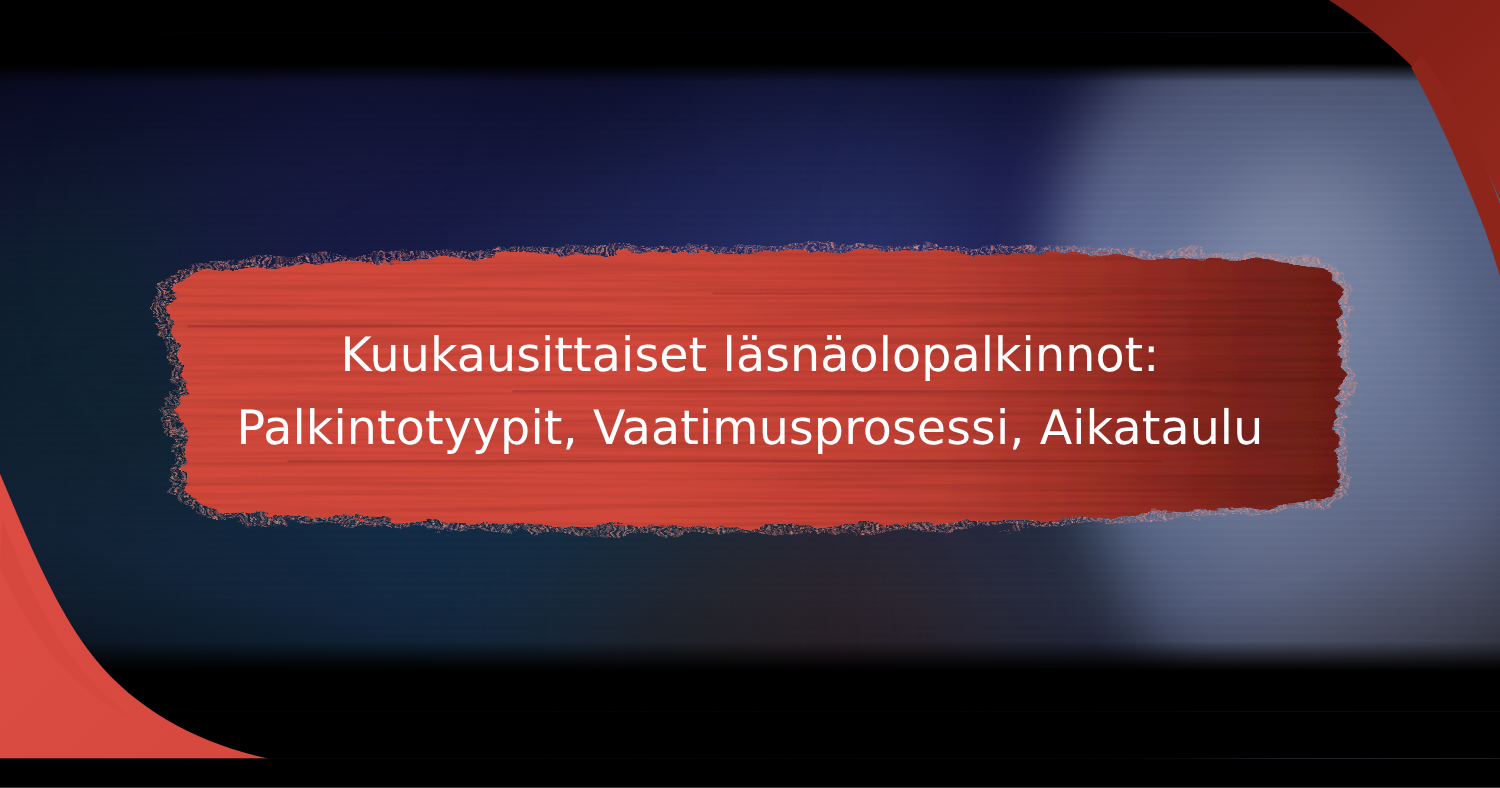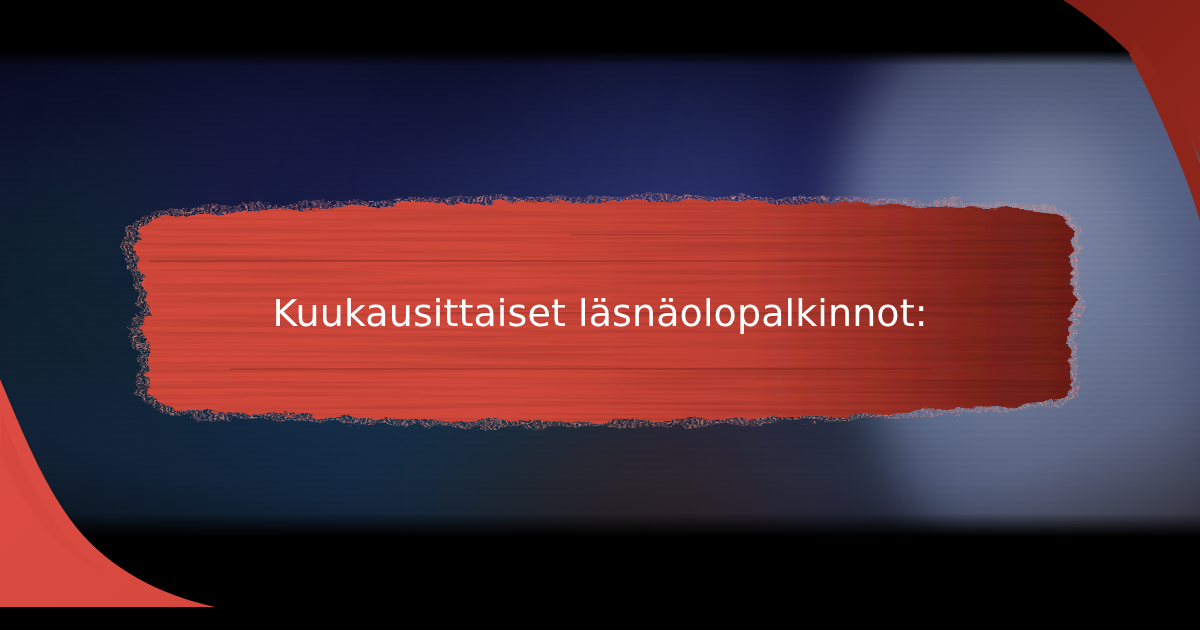--- a/index.html
+++ b/index.html
@@ -354,15 +354,16 @@
         <rect x="40" y="70" width="880" height="2" fill="#6d1d16"></rect>
         <rect x="300" y="122" width="560" height="2" fill="#6d1d16"></rect>
         <rect x="120" y="178" width="700" height="2" fill="#6d1d16"></rect>
         <rect x="460" y="44" width="380" height="1.5" fill="#6d1d16"></rect>
       </g>
     </svg>
   </div>
 
   <div class="title-block">
     <div class="title-line">Kuukausittaiset läsnäolopalkinnot:</div>
+    <div class="title-line">Palkintotyypit, Vaatimusprosessi, Aikataulu</div>
   </div>
 
 </div>
 
 </body></html>

